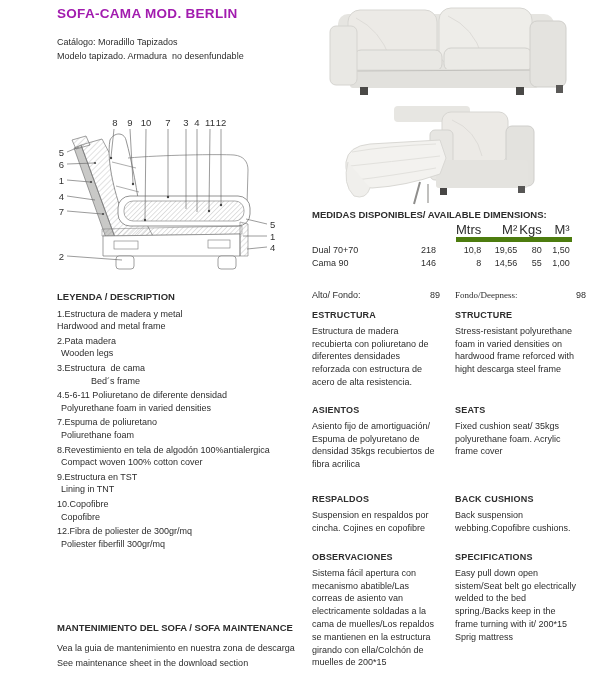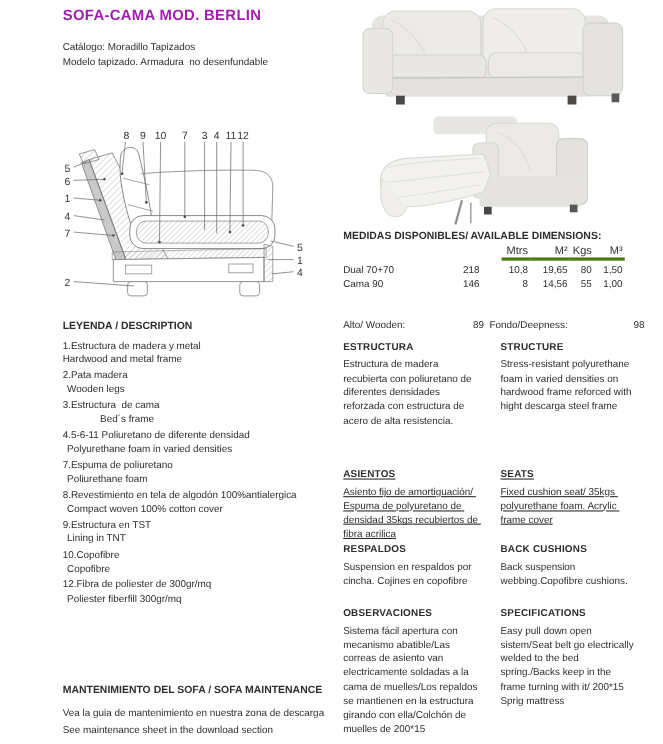--- a/index.html
+++ b/index.html
@@ -26,38 +26,38 @@
   .legend-item:nth-of-type(4) .en{padding-left:34px;}
 
   .maint{left:57px;top:620px;width:290px;font-size:9px;line-height:15px;}
   .maint .hd{font-weight:bold;font-size:9.5px;margin-bottom:6px;}
 
   
   .dims-hd{left:312px;top:209px;font-size:9.5px;font-weight:bold;}
   .dim-table{left:312px;top:222px;border-collapse:collapse;table-layout:fixed;font-size:9px;}
   .dim-table td,.dim-table th{padding:0 2px 0 0;height:13px;font-weight:normal;text-align:right;vertical-align:bottom;}
   .dim-table td.nm{text-align:left;padding-left:0;}
-  .dim-table tr.hrow th{font-size:10px;border-bottom:3px solid #4d7c0f;height:12px;}
+  .dim-table tr.hrow th{font-size:13px;border-bottom:5px solid #4d7c0f;height:12px;}
   .dim-table tr.hrow td{border-bottom:none;}
   .c-name{width:92px;} .c-w{width:34px;} .c-sp{width:18px;}
   .c-mtrs{width:26px;} .c-m2{width:36px;} .c-kgs{width:22px;} .c-m3{width:28px;}
 
   .alto-row{left:312px;top:290px;width:286px;height:13px;font-size:9px;}
   .alto-row span{position:absolute;top:0;}
   .alto-lbl{left:0;}
   .alto-val{left:98px;width:30px;text-align:right;}
-  .fondo-lbl{left:133px;}
+  .fondo-lbl{left:143px;font-family:Liberation Serif, serif;}
   .fondo-val{left:253px;width:32px;text-align:center;}
 
   
   .sec{position:absolute;font-size:9px;line-height:12.8px;}
   .sec .hd{font-weight:bold;margin-bottom:3px;font-size:9px;letter-spacing:.2px;}
   .es-col{left:312px;width:128px;}
   .en-col{left:455px;width:122px;}
-  .sec0{top:309px;} .sec1{top:425px;text-decoration:underline;} .sec2{top:493px;} .sec3{top:551px;}
+  .sec0{top:309px;} .sec1{top:404px;} .sec2{top:493px;} .sec3{top:551px;}
 
   svg text{font-family:"Liberation Sans",sans-serif;}
 </style>
 </head>
 <body>
 
 <div class="page">
 
   <div class="abs title t">SOFA-CAMA MOD. BERLIN</div>
   <div class="abs sub1 t">Catálogo: Moradillo Tapizados</div>
@@ -271,21 +271,21 @@
           <td></td>
       <td>8</td>
       <td>14,56</td>
       <td>55</td>
       <td>1,00</td>
     </tr>
   </tbody>
     </table>
 
   <div class="abs alto-row">
-    <span class="alto-lbl t">Alto/ Wooden:</span>
+    <span class="alto-lbl t">Alto/ Fondo:</span>
     <span class="alto-val t">89</span>
     <span class="fondo-lbl t">Fondo/Deepness:</span>
     <span class="fondo-val t">98</span>
   </div>
 
   <div class="sec es-col sec0">
     <div class="hd t">ESTRUCTURA</div>
     <div class="t">Estructura de madera recubierta con poliuretano de diferentes densidades reforzada con estructura de acero de alta resistencia.</div>
   </div>
   <div class="sec en-col sec0">

